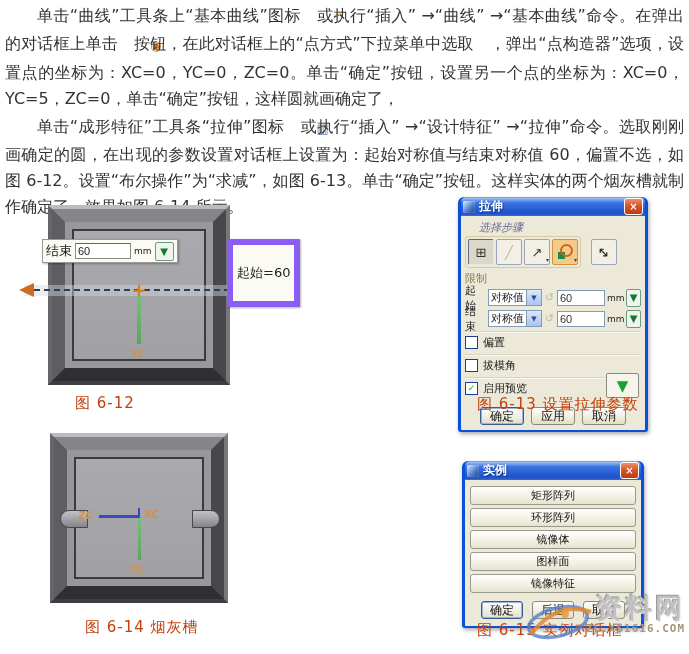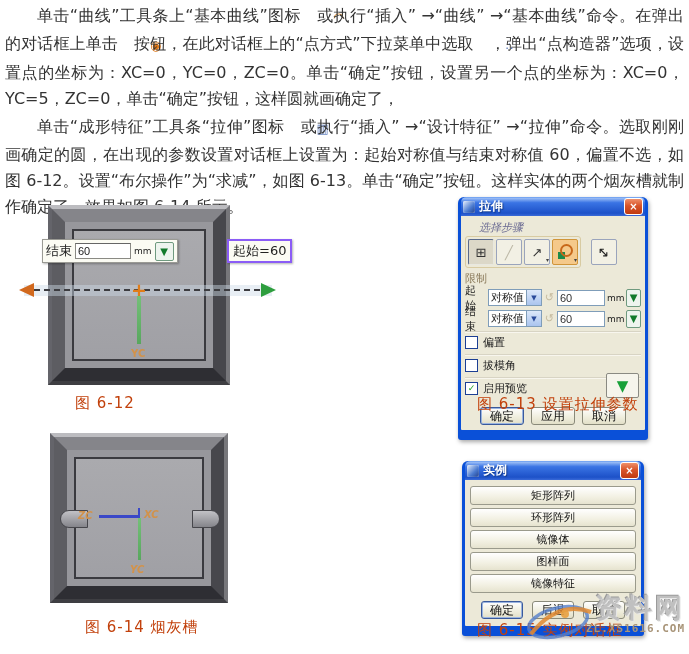--- a/index.html
+++ b/index.html
@@ -29,43 +29,43 @@
 
   
   .dim-box{position:absolute;display:flex;align-items:center;gap:3px;background:#fbfbf3;
     border:1px solid #9a9a94;box-shadow:1px 1px 2px rgba(0,0,0,.3);padding:1px 3px;height:20px;}
   .dim-box .lbl{font-size:13px;color:#222;}
   .dim-box input{width:50px;height:14px;border:1px solid #8a8a84;border-top-color:#666;
     font-size:11px;padding:0 2px;background:#fff;color:#222;}
   .dim-box .unit{font-size:9px;color:#222;}
   .mini-green-btn{width:17px;height:17px;background:#eef4ee;border:1px solid #6f9a7f;border-radius:2px;
     font-size:10px;color:#137a2c;display:flex;align-items:center;justify-content:center;cursor:pointer;}
-  .tag-box{position:absolute;background:#fbfbf3;border:2px solid #8b5cf6;
-    box-shadow:1px 1px 2px rgba(0,0,0,.3);font-size:13px;color:#222;padding:1px 4px;}
+  .tag-box{position:absolute;background:#fbfbf3;border:6px solid #8b5cf6;
+    box-shadow:1px 1px 2px rgba(0,0,0,.3);font-size:13px;color:#222;padding:19px 4px;}
   .datum-band{position:absolute;background:rgba(205,218,230,.45);}
   .datum-line{position:absolute;border-top:2px dashed #3c3c40;}
   .arrow-left{position:absolute;width:0;height:0;border-top:7px solid transparent;
     border-bottom:7px solid transparent;border-right:15px solid #d2691e;}
   .arrow-right{position:absolute;width:0;height:0;border-top:7px solid transparent;
     border-bottom:7px solid transparent;border-left:15px solid #2e9e3e;}
   .axis-plus{position:absolute;color:#e07d1a;font-size:19px;font-weight:bold;line-height:10px;}
   .vline-green{position:absolute;width:4px;background:linear-gradient(180deg,#74c078,#58a75e);}
   .axis-lbl{position:absolute;font-size:10px;color:#d2924a;font-weight:bold;}
   .hline-blue{position:absolute;height:3px;background:#3a48c8;}
   .tick-blue{position:absolute;width:2px;height:8px;background:#3a48c8;}
 
   
   .notch{position:absolute;height:16px;background:linear-gradient(180deg,#c2c2c6,#84848a);
     border:1px solid #46464b;}
   .notch.l{border-radius:9px 0 0 9px;}
   .notch.r{border-radius:0 9px 9px 0;}
 
   
   .xp-dialog{position:absolute;background:#0a50d8;border-radius:6px 6px 3px 3px;
-    padding:0 3px 10px 3px;box-shadow:1px 2px 4px rgba(0,0,0,.35);box-sizing:border-box;}
+    padding:0 3px 2px 3px;box-shadow:1px 2px 4px rgba(0,0,0,.35);box-sizing:border-box;}
   .xp-title{height:19px;display:flex;align-items:center;gap:4px;padding:0 2px;
     background:linear-gradient(180deg,#5a92ee 0%,#9abdf6 6%,#3a74e4 30%,#1d51c8 85%,#3a6ad8 100%);
     border-radius:5px 5px 0 0;}
   .xp-title .ttl-icon{width:12px;height:12px;border-radius:2px;
     background:linear-gradient(135deg,#e8f0fc,#4a7ad0 60%,#23408a);box-shadow:0 0 1px #fff inset;}
   .xp-title .ttl-text{flex:1;color:#fff;font-size:12px;font-weight:bold;
     text-shadow:1px 1px 1px #123a8a;}
   .xp-close{width:17px;height:15px;border-radius:3px;border:1px solid #fff;
     background:linear-gradient(180deg,#f0906a,#d8552a 45%,#c03a10);color:#fff;font-size:10px;
     font-weight:bold;display:flex;align-items:center;justify-content:center;cursor:pointer;line-height:1;}

